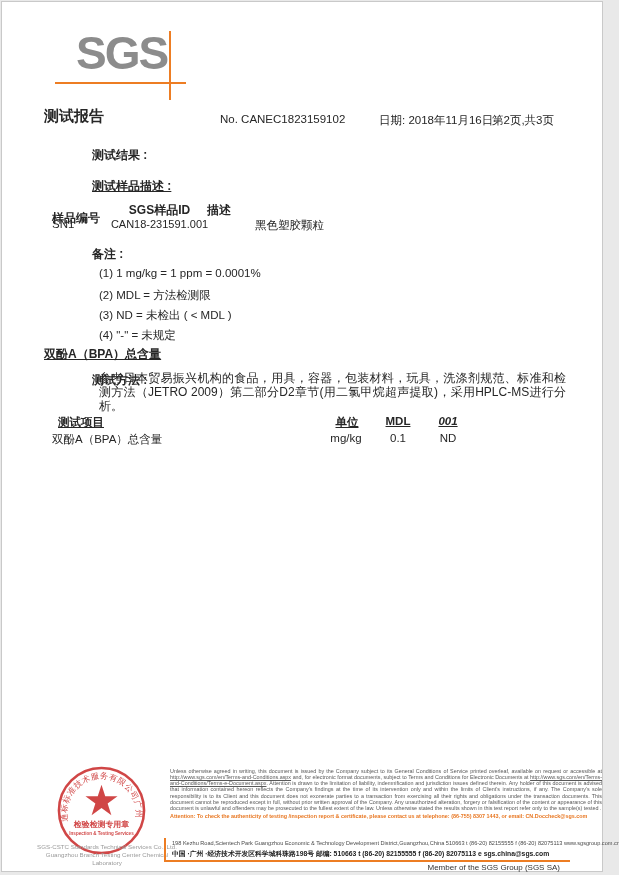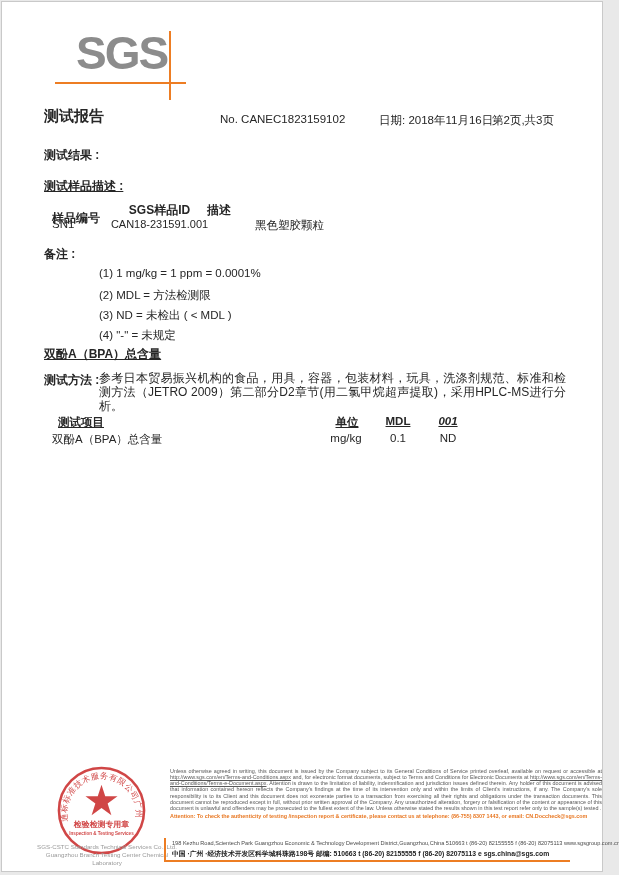--- a/index.html
+++ b/index.html
@@ -18,21 +18,21 @@
   
   .logo-text{left:74px;top:28px;font-size:46px;font-weight:bold;letter-spacing:-2px;color:#8c8c8c;line-height:1;}
   .logo-hline{left:53px;top:80px;width:131px;height:2px;background:#ed7d23;}
   .logo-vline{left:167px;top:29px;width:2px;height:69px;background:#ed7d23;}
   
   .doc-title{left:42px;top:105px;font-size:15px;font-weight:bold;text-align:right;}
   .report-no{left:218px;top:111px;font-size:11.5px;}
   .report-date{left:377px;top:111px;font-size:11.5px;}
   .page-info{left:490px;top:111px;font-size:11.5px;}
   
-  .lbl{font-size:12px;font-weight:bold;}
+  .lbl{font-size:12px;font-weight:bold;margin-left:48px;}
   .results-label{left:42px;top:145px;}
   .sample-desc-label{left:42px;top:176px;text-decoration:underline;}
   
   .st-h1{left:50px;top:208px;width:80px;text-align:left;font-weight:bold;font-size:12px;}
   .st-h2{left:115px;top:200px;width:85px;text-align:center;font-weight:bold;font-size:12px;}
   .st-h3{left:205px;top:200px;font-weight:bold;font-size:12px;}
   .st-v1{left:50px;top:216px;width:80px;text-align:left;font-size:11.5px;}
   .st-v2{left:108px;top:216px;width:99px;text-align:center;font-size:11px;}
   .st-v3{left:205px;top:216px;font-size:11.5px;margin-left:48px;}
   
@@ -130,14 +130,15 @@
 
   <div class="abs disclaimer-block">
     <p class="disclaimer"><span>Unless otherwise agreed in writing, this document is issued by the Company subject to its General Conditions of Service printed overleaf, available on request or accessible at </span><span class="u">http://www.sgs.com/en/Terms-and-Conditions.aspx</span><span> and, for electronic format documents, subject to Terms and Conditions for Electronic Documents at </span><span class="u">http://www.sgs.com/en/Terms-and-Conditions/Terms-e-Document.aspx</span><span>. Attention is drawn to the limitation of liability, indemnification and jurisdiction issues defined therein. Any holder of this document is advised that information contained hereon reflects the Company's findings at the time of its intervention only and within the limits of Client's instructions, if any. The Company's sole responsibility is to its Client and this document does not exonerate parties to a transaction from exercising all their rights and obligations under the transaction documents. This document cannot be reproduced except in full, without prior written approval of the Company. Any unauthorized alteration, forgery or falsification of the content or appearance of this document is unlawful and offenders may be prosecuted to the fullest extent of the law. Unless otherwise stated the results shown in this test report refer only to the sample(s) tested .</span></p>
     <p class="attention"><span>Attention: To check the authenticity of testing /inspection report &amp; certificate, please contact us at telephone: (86-755) 8307 1443, or email: </span><span class="u">CN.Doccheck@sgs.com</span></p>
   </div>
 
   <div class="abs v-divider"></div>
   <div class="abs addr1">198 Kezhu Road,Scientech Park Guangzhou Economic &amp; Technology Development District,Guangzhou,China 510663   t (86-20) 82155555   f (86-20) 82075113   www.sgsgroup.com.cn</div>
   <div class="abs addr2">中国 ·广州 ·经济技术开发区科学城科珠路198号    邮编: 510663   t (86-20) 82155555   f (86-20) 82075113   e  sgs.china@sgs.com</div>
   <div class="abs footer-hline"></div>
+  <div class="abs member">Member of the SGS Group (SGS SA)</div>
 
 </div>
 
 </body></html>

